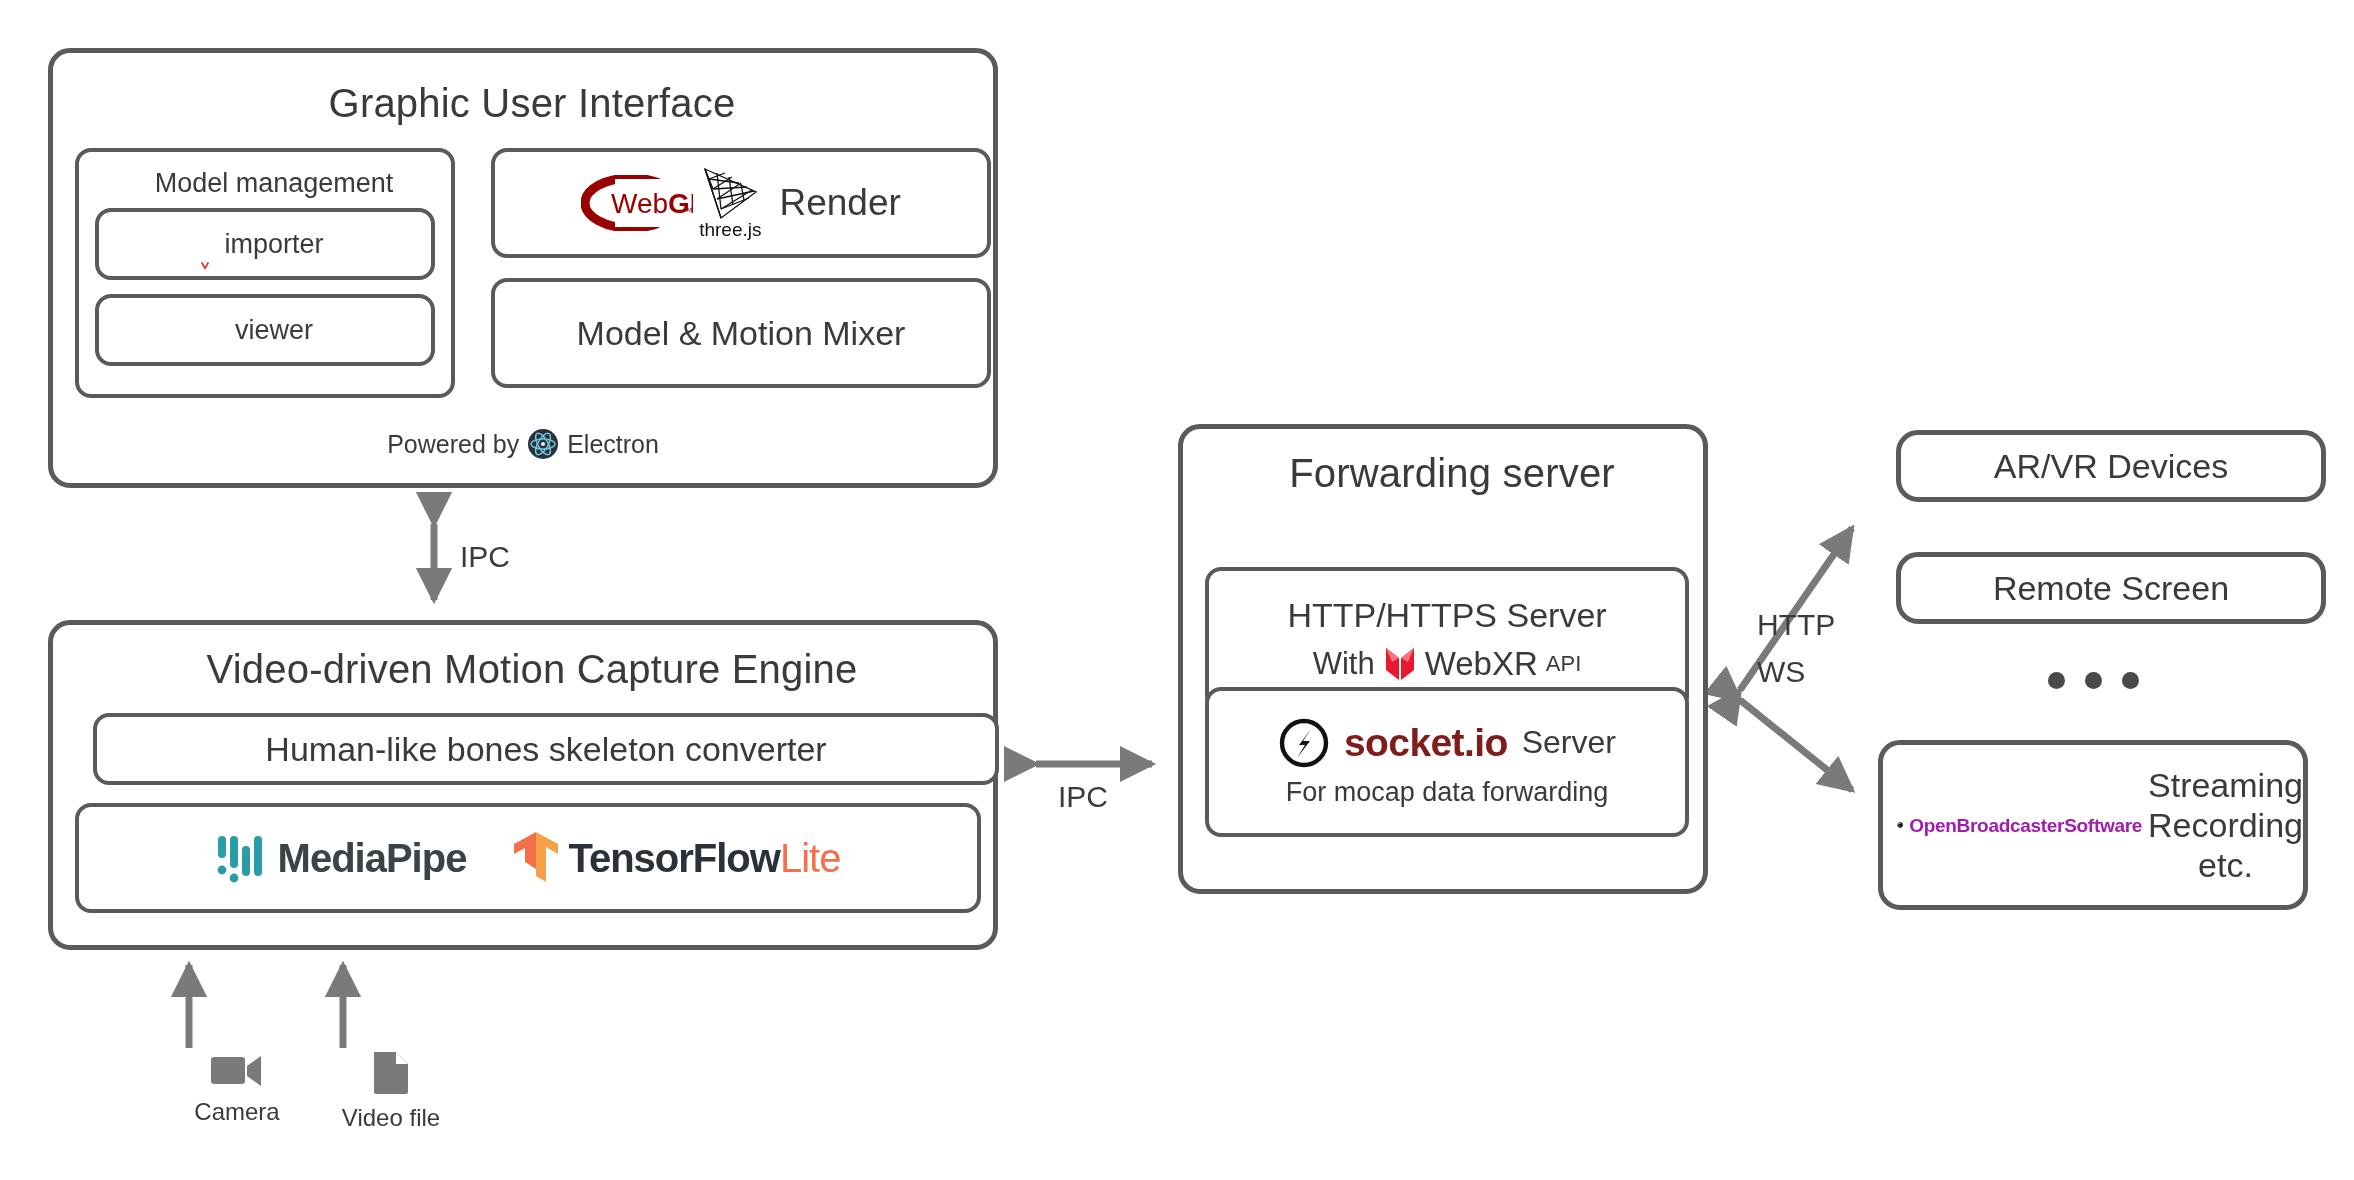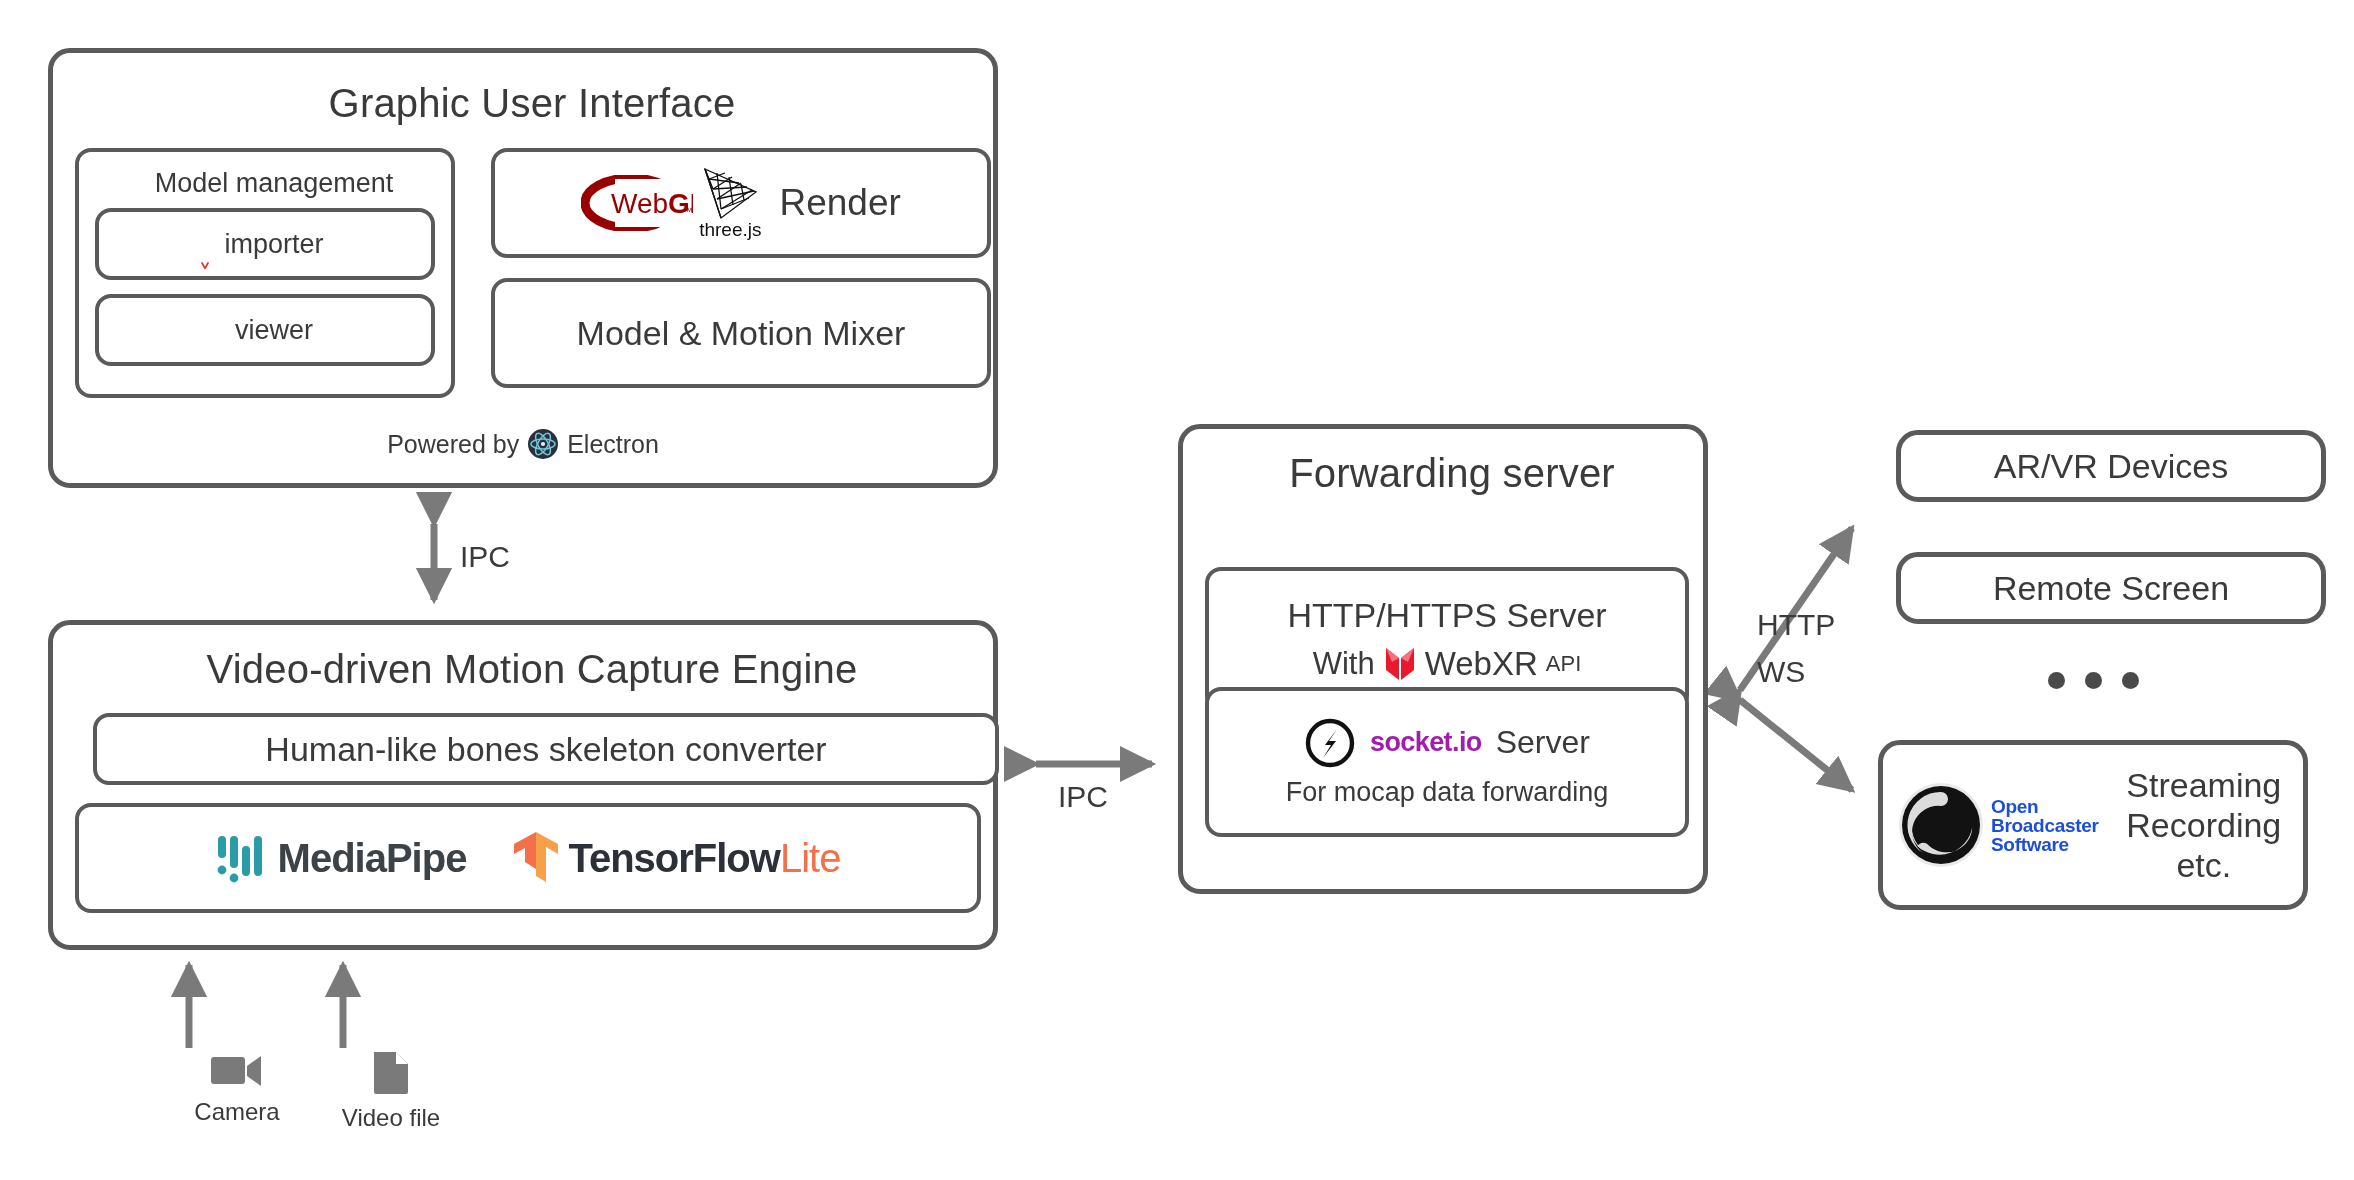--- a/index.html
+++ b/index.html
@@ -74,41 +74,41 @@
   
   #arvr-box   { left: 1878px; top: 430px; width: 430px; height: 72px; }
   #remote-box { left: 1878px; top: 552px; width: 430px; height: 72px; }
   #obs-box    { left: 1878px; top: 740px; width: 430px; height: 170px;
                 display: flex; align-items: center; justify-content: flex-start;
                 gap: 6px; padding-left: 14px; }
   #dots { position: absolute; left: 1878px; top: 672px; width: 430px;
           display: flex; align-items: center; justify-content: center; gap: 20px; }
   .dot { width: 17px; height: 17px; border-radius: 50%; background: #4a4a4a; }
 
-  .obs-wordmark { display: flex; flex-direction: column; line-height: 1.0;
-                  font-weight: bold; font-size: 19px; color: #1d4ed8; letter-spacing: -0.3px; }
+  .obs-wordmark { display: flex; flex-direction: row; line-height: 1.0;
+                  font-weight: bold; font-size: 19px; color: #a21caf; letter-spacing: -0.3px; }
   .obs-right { flex: 1; display: flex; flex-direction: column;
                align-items: center; justify-content: center; line-height: 1.18; }
 
   
   #inputs { position: absolute; left: 48px; top: 958px; width: 420px; height: 200px; }
   .input-item { position: absolute; width: 150px; text-align: center; }
   .input-label { font-size: 24px; color: #3a3a3a; margin-top: 4px; }
 
   
   .conn-label { position: absolute; font-size: 30px; color: #3a3a3a; }
 
   svg.ov { position: absolute; left: 0; top: 0; width: 2354px; height: 1180px;
            pointer-events: none; }
   .threejs-label { font-size: 19px; color: #111; margin-top: -4px; }
   .render-word { font-size: 37px; color: #3a3a3a; margin-left: 18px; }
   .webxr-word { font-size: 33px; color: #3a3a3a; }
   .api-word { font-size: 22px; color: #3a3a3a; }
   .with-word { font-size: 31px; color: #3a3a3a; }
-  .socketio-word { font-size: 27px; font-weight: bold; color: #a21caf; letter-spacing: -0.6px; }
+  .socketio-word { font-size: 39px; font-weight: bold; color: #7f1d1d; letter-spacing: -0.6px; }
   .server-word { font-size: 32px; color: #3a3a3a; }
   .mp-word { font-size: 40px; font-weight: bold; color: #3c4348; letter-spacing: -1px; }
   .tf-word { font-size: 40px; font-weight: bold; color: #2c3038; letter-spacing: -1px; }
   .tf-lite { color: #f3704b; font-weight: 400; }
   .logo-row { display: flex; align-items: center; }
 </style>
 </head>
 <body>
 
 <div id="stage">

